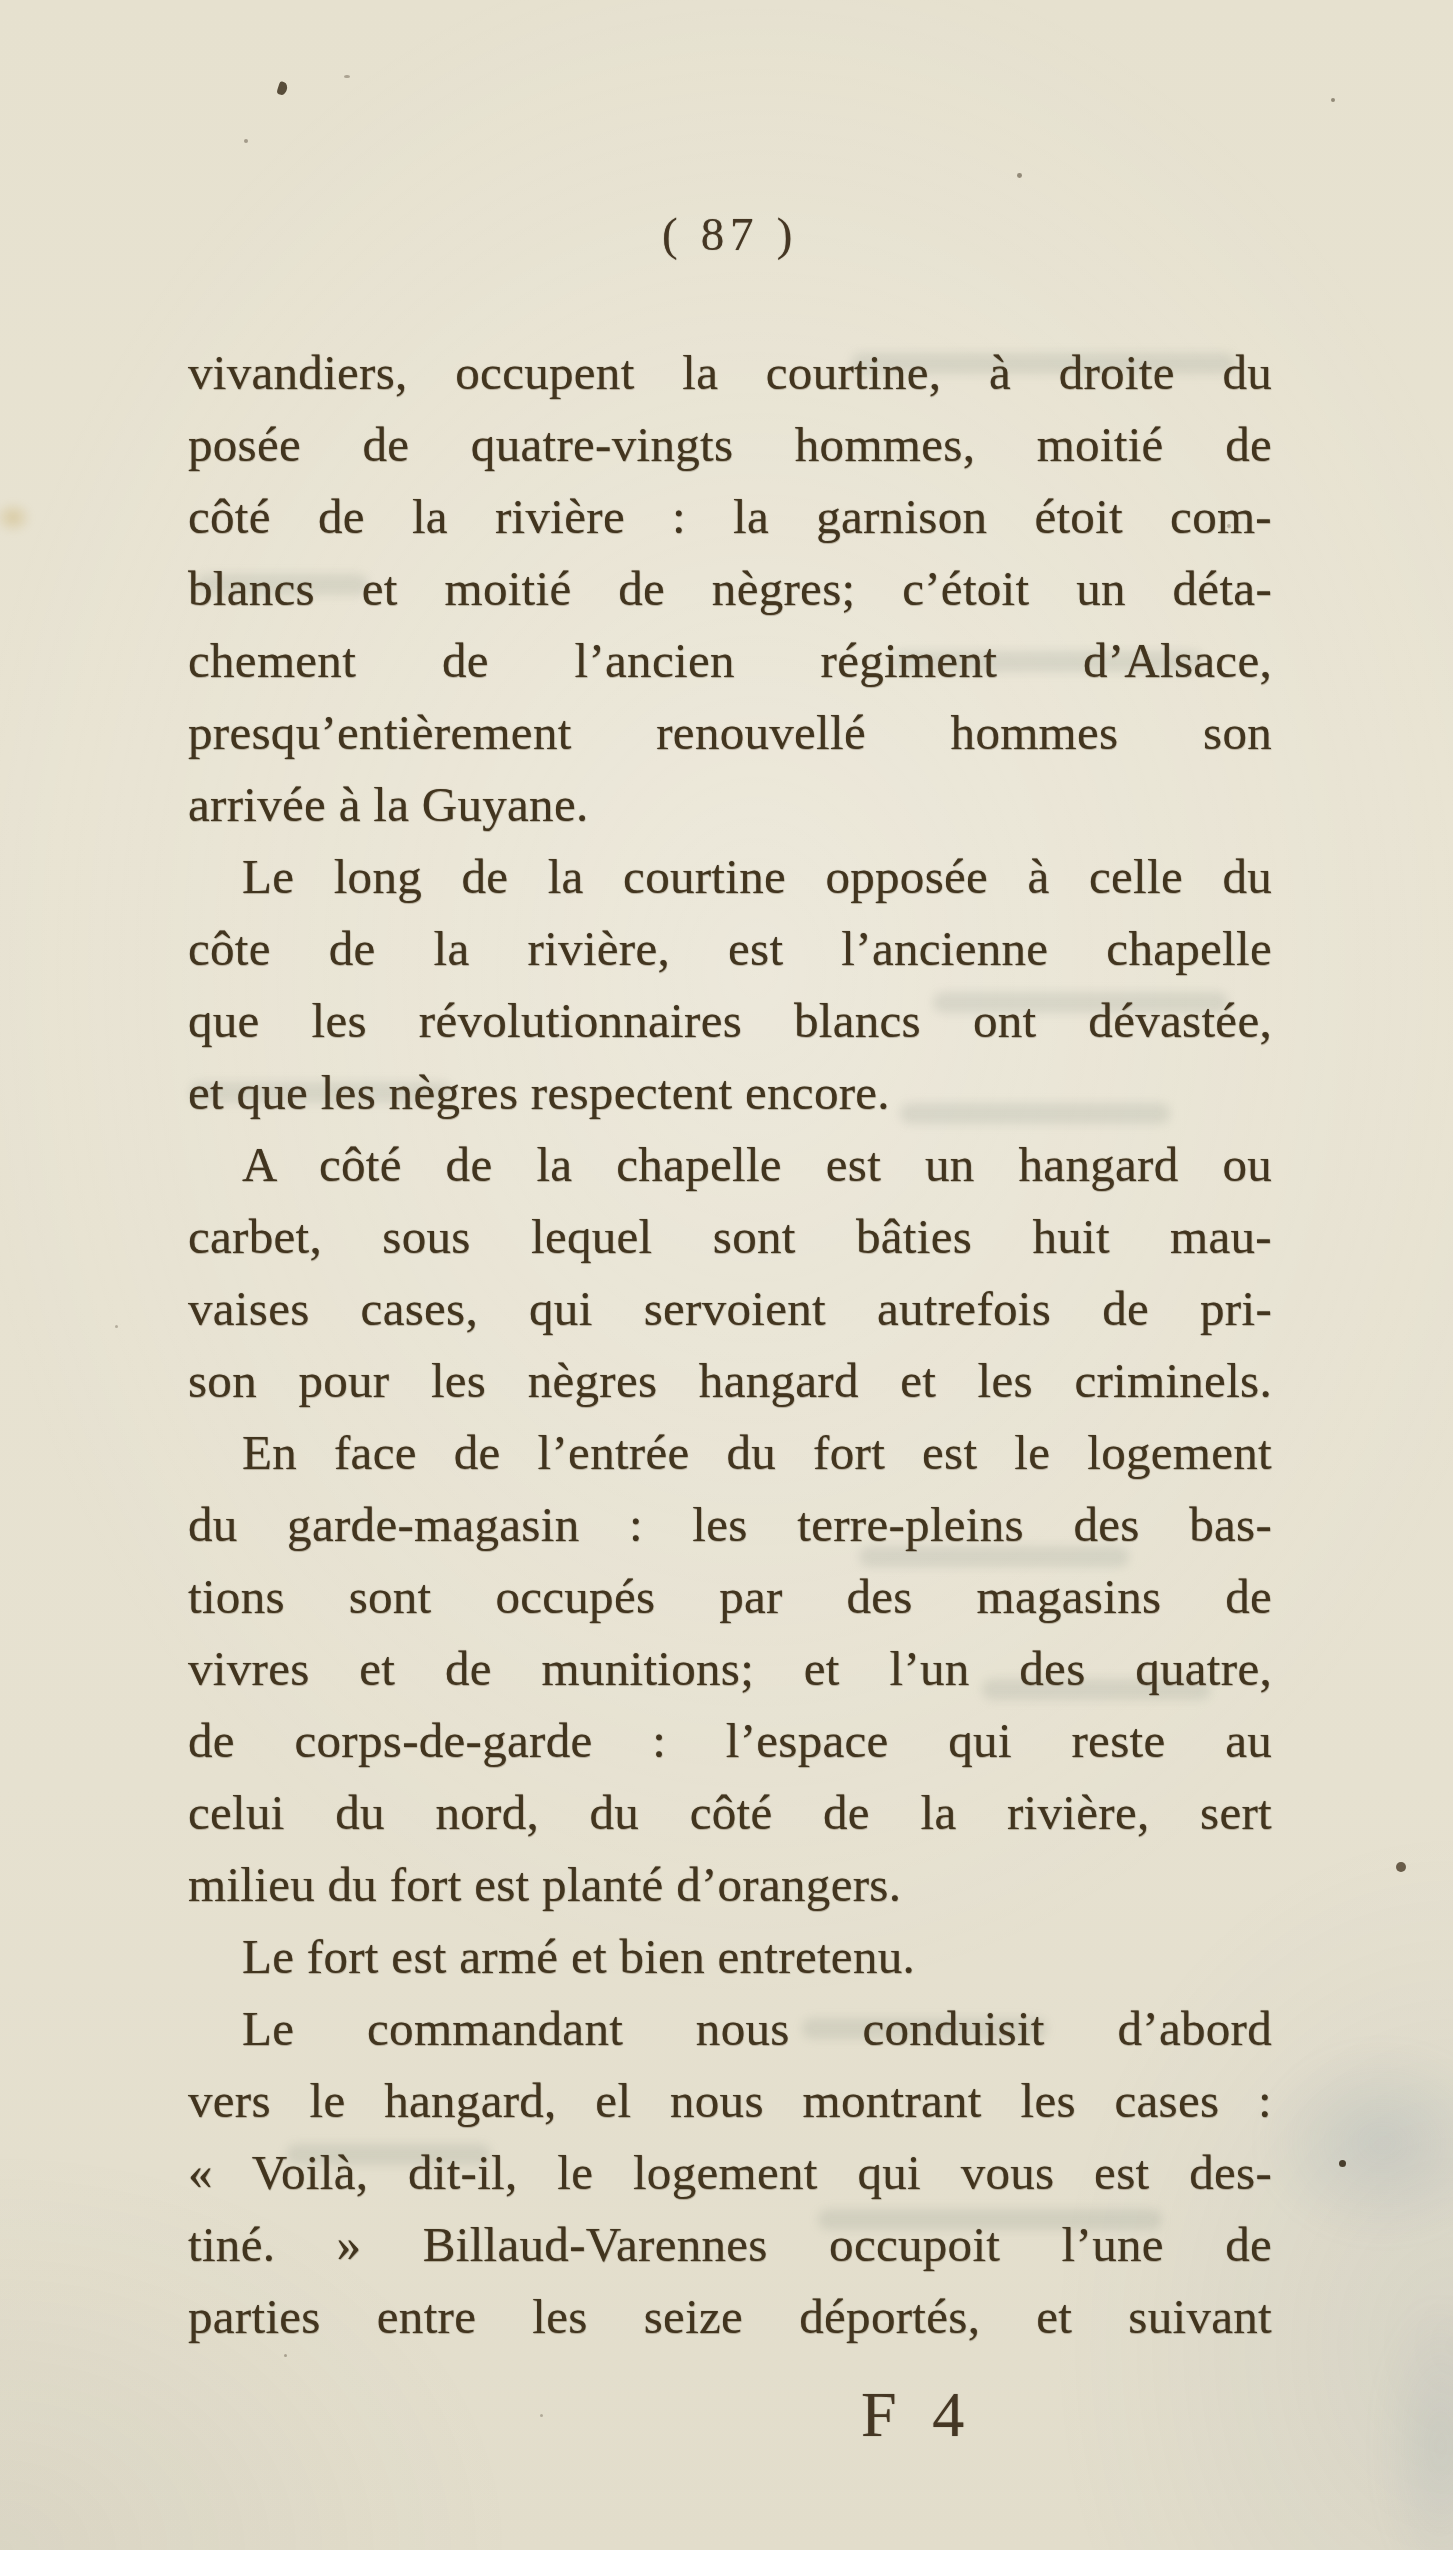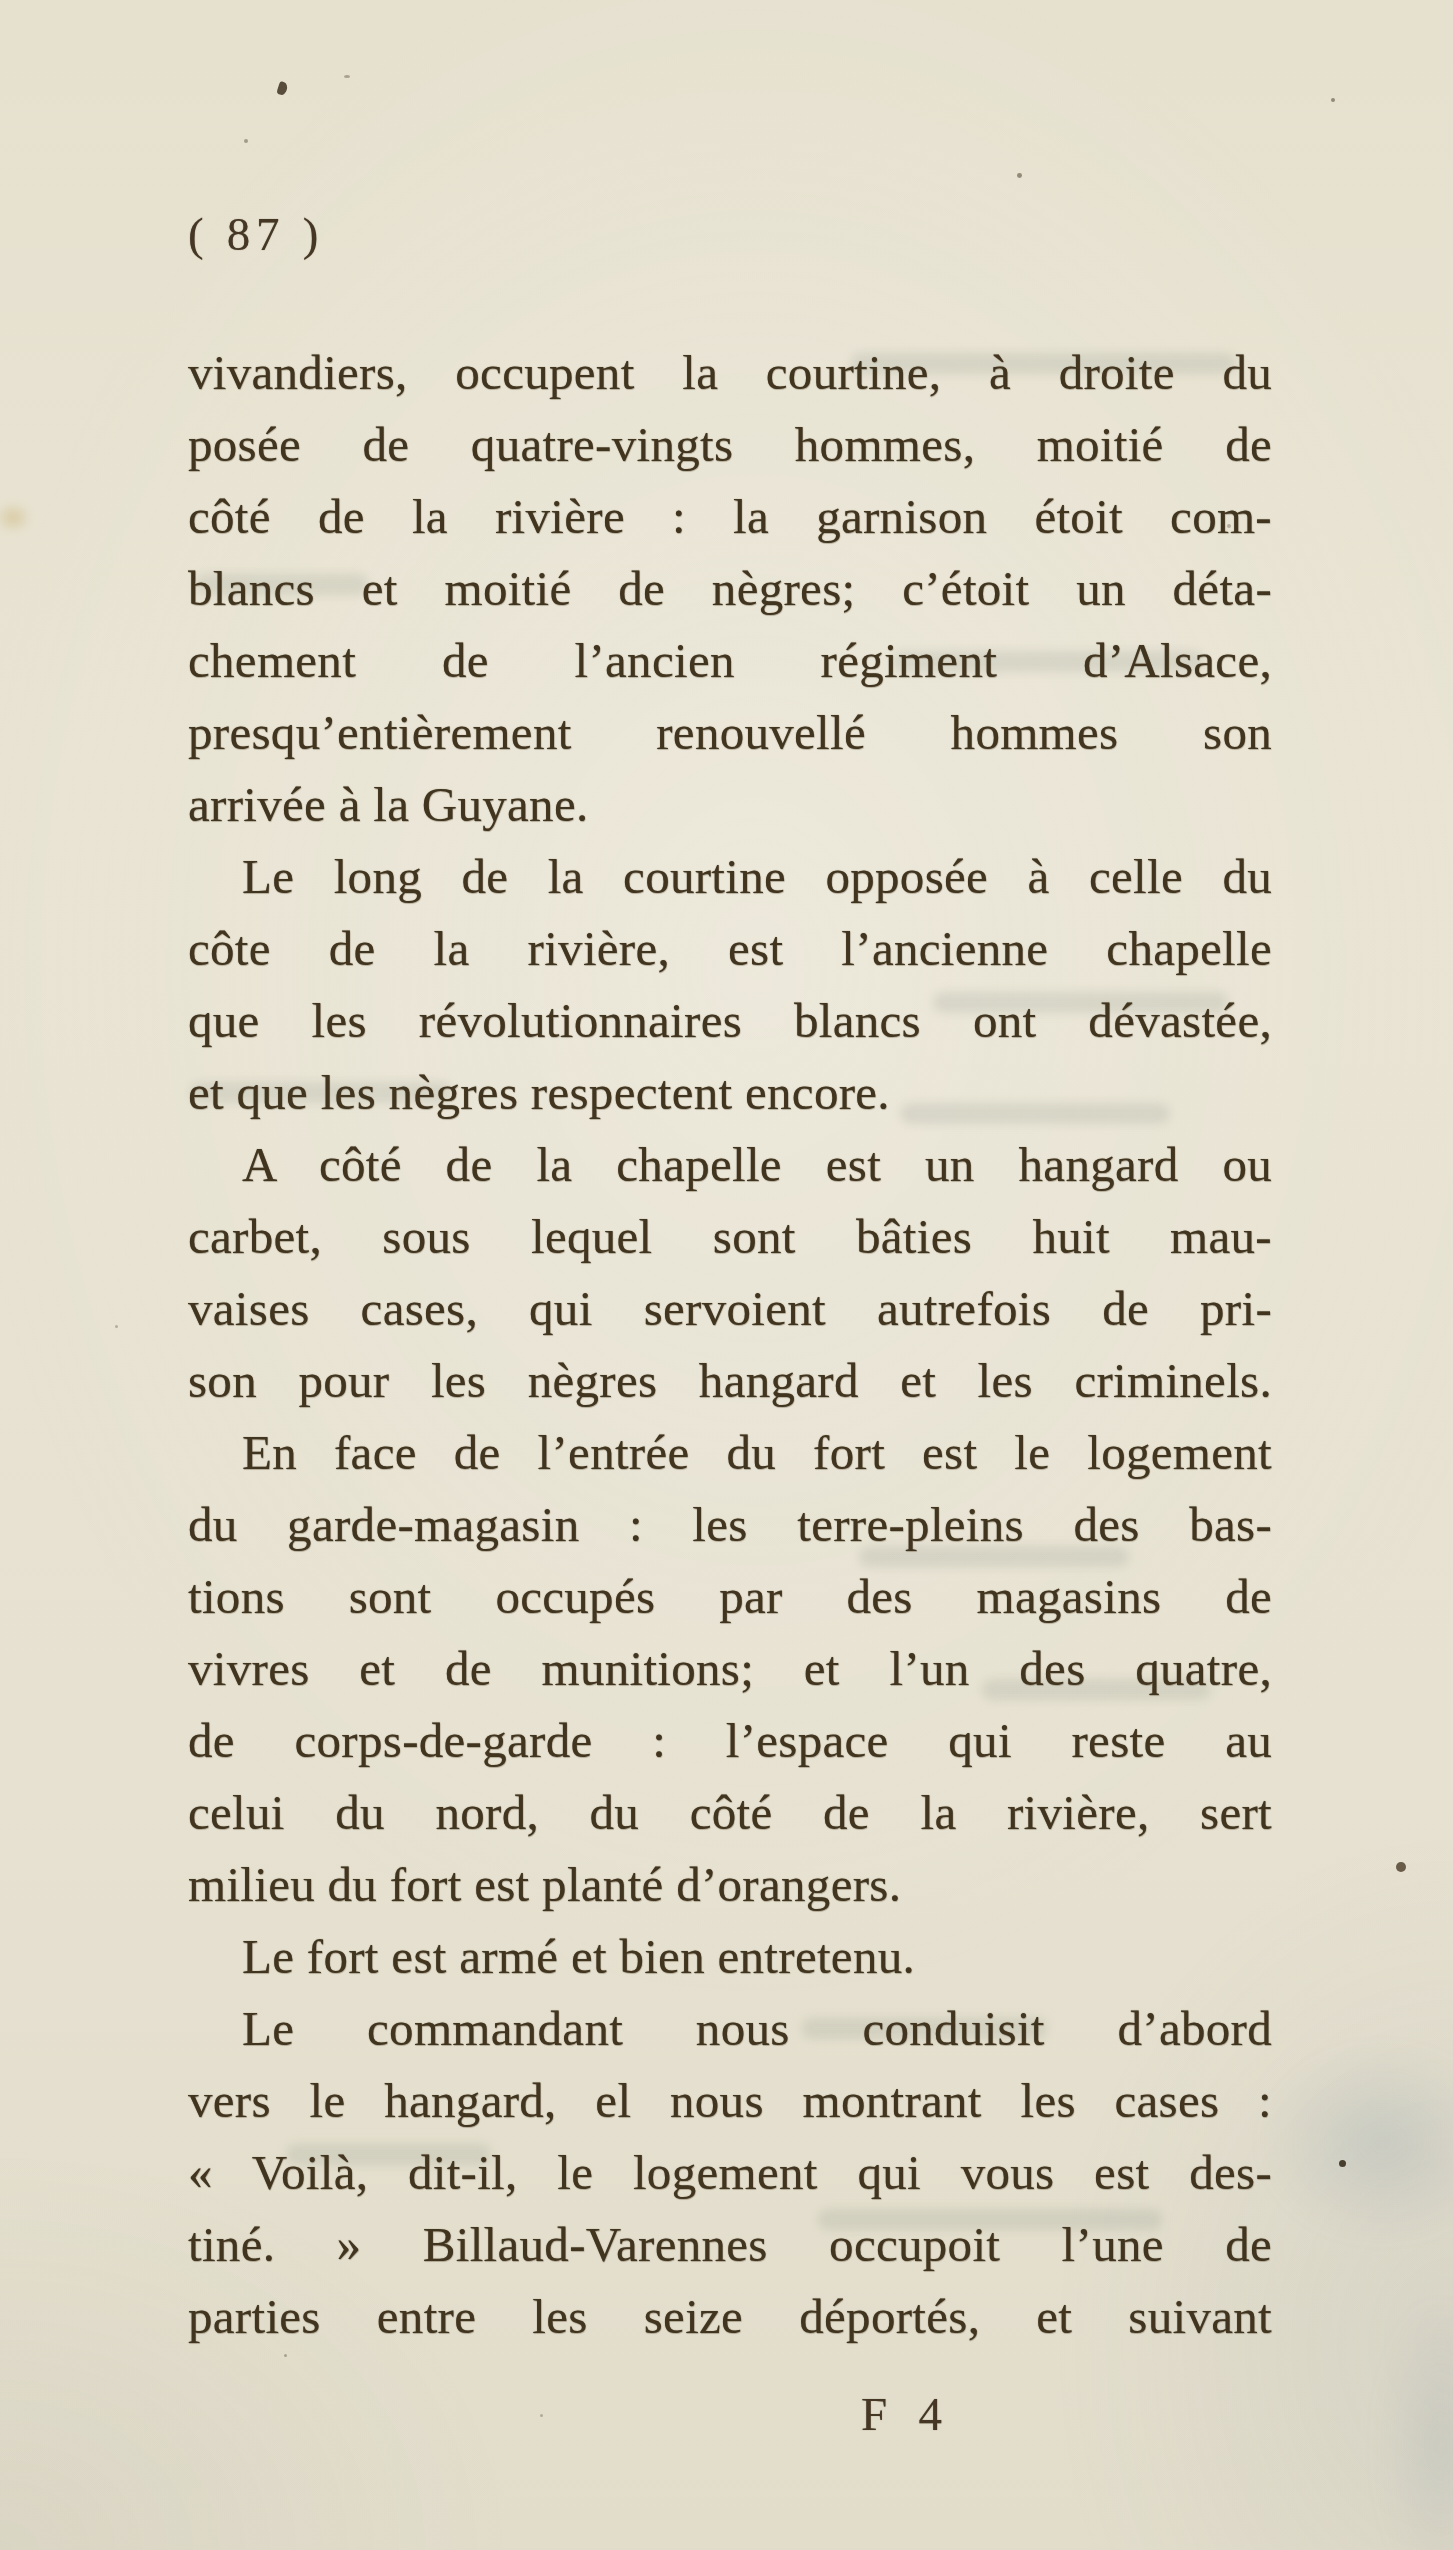--- a/index.html
+++ b/index.html
@@ -8,37 +8,37 @@
     background:
       radial-gradient(ellipse 1145px 1473px at 52% 38%, rgba(255,255,255,0.20), rgba(255,255,255,0) 70%),
       radial-gradient(ellipse 736px 573px at 0% 100%, rgba(120,120,110,0.08), rgba(120,120,110,0) 70%),
       radial-gradient(ellipse 573px 736px at 100% 92%, rgba(110,125,140,0.10), rgba(110,125,140,0) 70%),
       linear-gradient(180deg,#e6e1cf 0%, #e8e3d2 30%, #e6e1d0 70%, #e2ddcb 100%);
     font-family:"Liberation Serif","DejaVu Serif",serif;
   }
   .page{position:absolute;inset:0;}
   .page-number{
     position:absolute;left:188px;top:206px;width:1084px;
-    font-size:47px;line-height:57px;color:#453724;
+    text-align:center;font-size:47px;line-height:57px;color:#453724;
     letter-spacing:5.7px;
     text-shadow:0 0 1.1px rgba(62,48,26,0.55);
   }
   .text-block{position:absolute;left:188px;top:301px;width:1084px;margin-top:36px;}
   .line{
     font-size:49px;line-height:72px;height:72px;
     color:#42351f;letter-spacing:0.3px;
     text-align:justify;text-align-last:justify;
     text-shadow:0 0 1.1px rgba(62,48,26,0.55), 0.5px 0.7px 0.7px rgba(62,48,26,0.25);
     white-space:normal;
   }
   .line.indent{padding-left:54px;}
   .line.last{text-align-last:left;}
   .catchword{
     position:absolute;left:861px;top:2386px;
-    font-size:47px;line-height:57px;color:#453724;letter-spacing:9.8px;
+    font-size:64px;line-height:57px;color:#453724;letter-spacing:9.8px;
     text-shadow:0 0 1.1px rgba(62,48,26,0.55);
   }
   
   .ghost{position:absolute;height:21px;border-radius:10.6px;
     background:rgba(118,128,116,0.16);filter:blur(4.9px);}
   
   .stain{position:absolute;border-radius:50%;}
   .stain.blue-lg{left:1260px;top:2045px;width:245px;height:196px;
     background:radial-gradient(ellipse,rgba(120,140,160,0.20),rgba(120,140,160,0) 70%);filter:blur(11.5px);}
   .stain.blue-edge{left:1383px;top:2307px;width:115px;height:278px;border-radius:40%;

